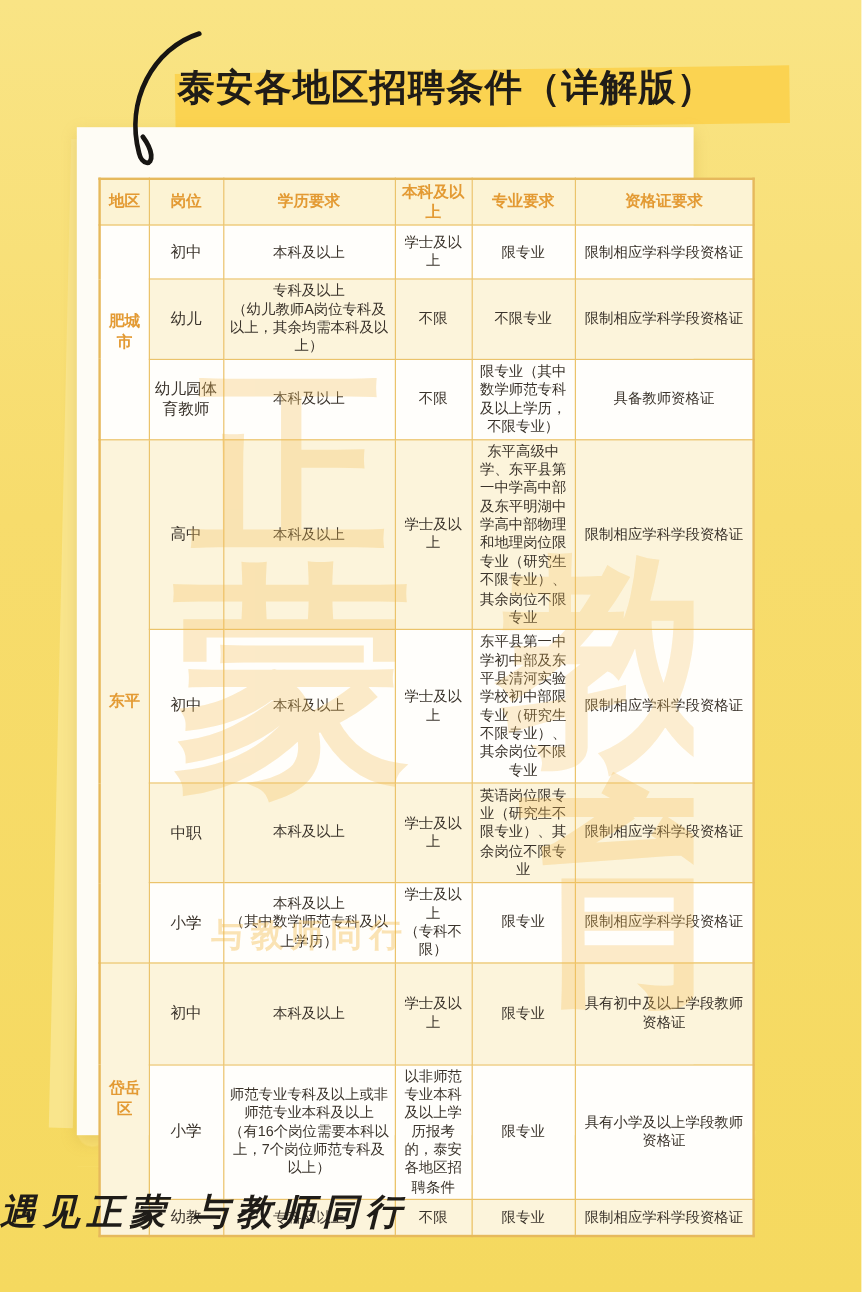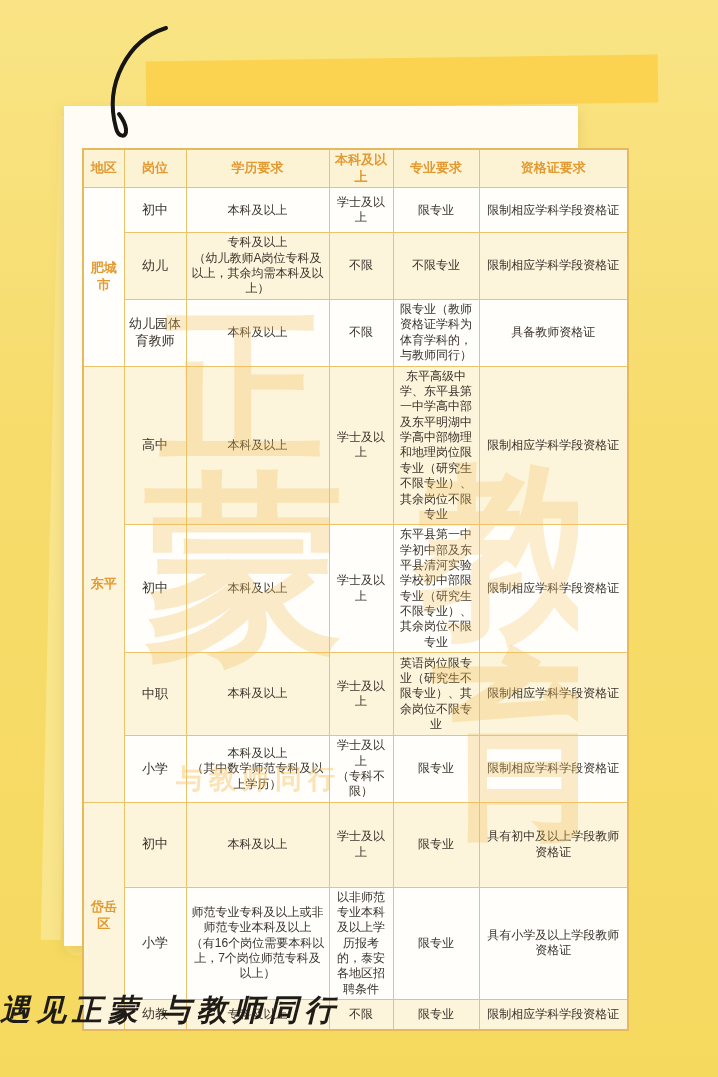--- a/index.html
+++ b/index.html
@@ -53,20 +53,21 @@
 
 <div class="page">
 
   <div class="stripe"></div>
 
   <svg class="stroke-svg" width="82" height="134" viewBox="0 0 82 134">
     <path d="M66 6 C28 18 4 62 16 106 c2 9 11 11 10 1 c-1 -7 -4 -11 -7 -15" fill="none" stroke="#171512" stroke-width="4" stroke-linecap="round"></path>
   </svg>
   <div class="flower"></div>
 
+  <div class="title">泰安各地区招聘条件（详解版）</div>
 
   <div class="backsheet"></div>
   <div class="scallop-back"></div>
   <div class="scallop-front"></div>
 
   <div class="card">
     <table class="req">
       <colgroup>
         <col style="width:41px">
           <col style="width:62px">
@@ -99,21 +100,21 @@
             <td>专科及以上
 （幼儿教师A岗位专科及以上，其余均需本科及以上）</td>
             <td>不限</td>
             <td>不限专业</td>
             <td>限制相应学科学段资格证</td>
           </tr>
           <tr style="height: 67px;">
             <td class="pos">幼儿园体育教师</td>
             <td>本科及以上</td>
             <td>不限</td>
-            <td>限专业（教师资格证学科为体育学科的，与教师同行）</td>
+            <td>限专业（其中数学师范专科及以上学历，不限专业）</td>
             <td>具备教师资格证</td>
           </tr>
           <tr class="shade" style="height: 136px;">
             <td rowspan="4" class="region">东平</td>
             <td class="pos">高中</td>
             <td>本科及以上</td>
             <td>学士及以上</td>
             <td>东平高级中学、东平县第一中学高中部及东平明湖中学高中部物理和地理岗位限专业（研究生不限专业）、其余岗位不限专业</td>
             <td>限制相应学科学段资格证</td>
           </tr>

